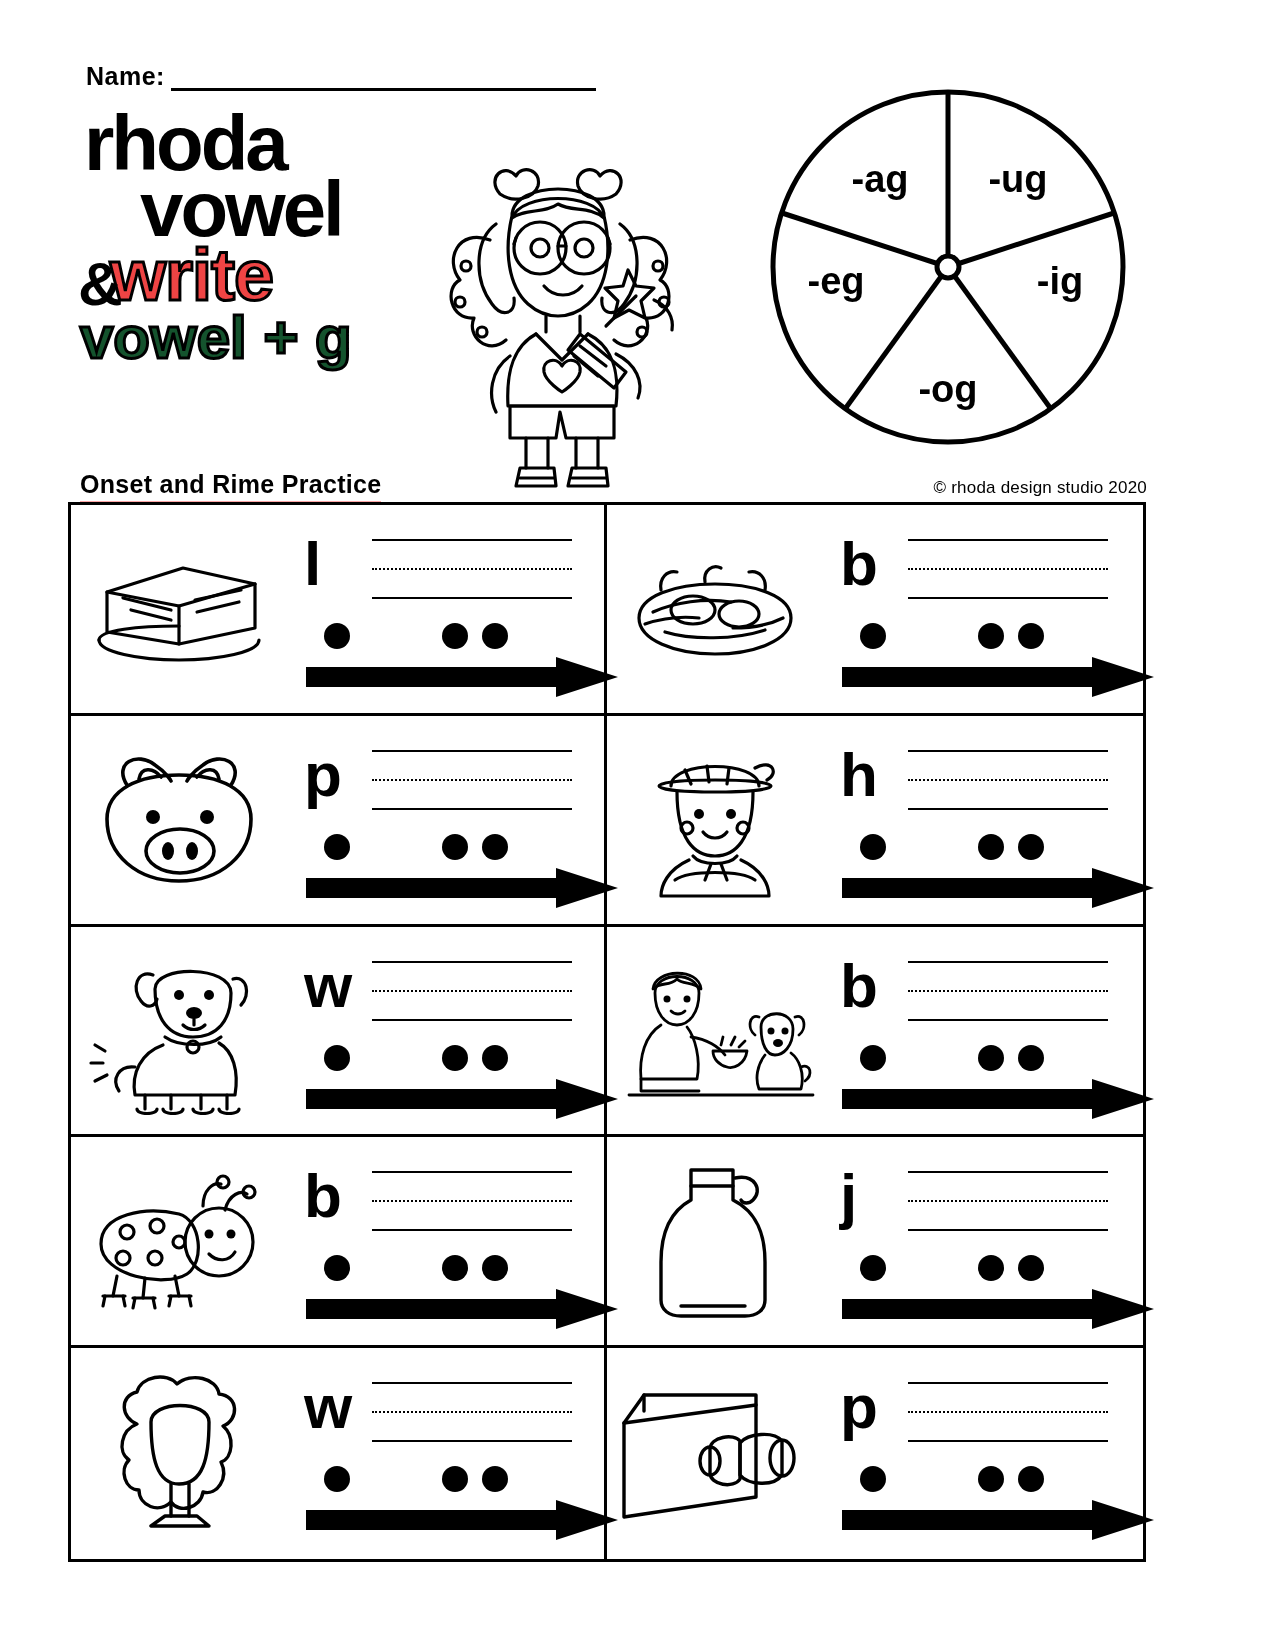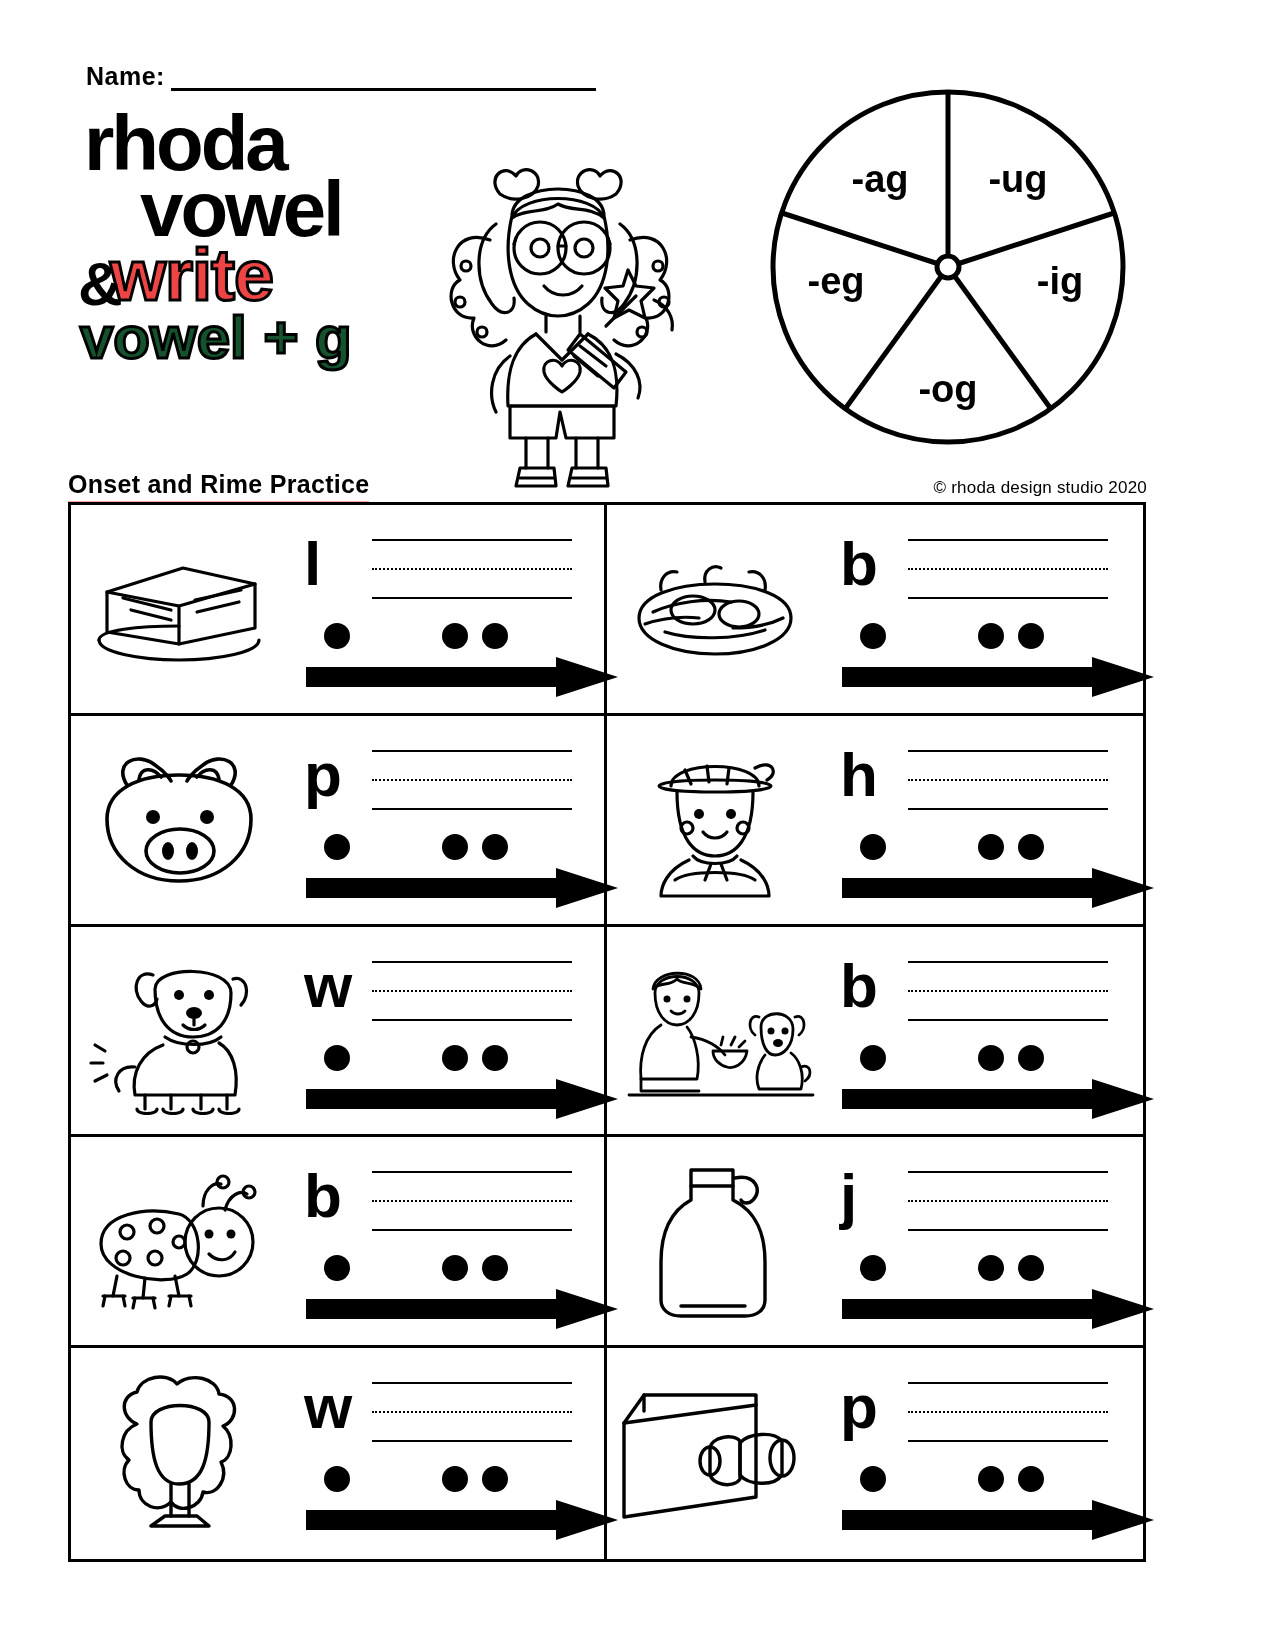--- a/index.html
+++ b/index.html
@@ -83,21 +83,21 @@
     letter-spacing: 0px;
     margin-left: 6px;
     margin-top: 2px;
     color: #14532d;
     -webkit-text-stroke: 3px #000;
     text-stroke: 3px #000;
   }
 
   .subtitle {
     position: absolute;
-    left: 68px;
+    left: 80px;
     top: 470px;
     font-family: "Liberation Sans", sans-serif;
     font-size: 25px;
     font-weight: 700;
     border-bottom: 4px solid #fca5a5;
     padding-bottom: 2px;
     letter-spacing: .3px;
     text-align: right;
   }
   .copyright {

